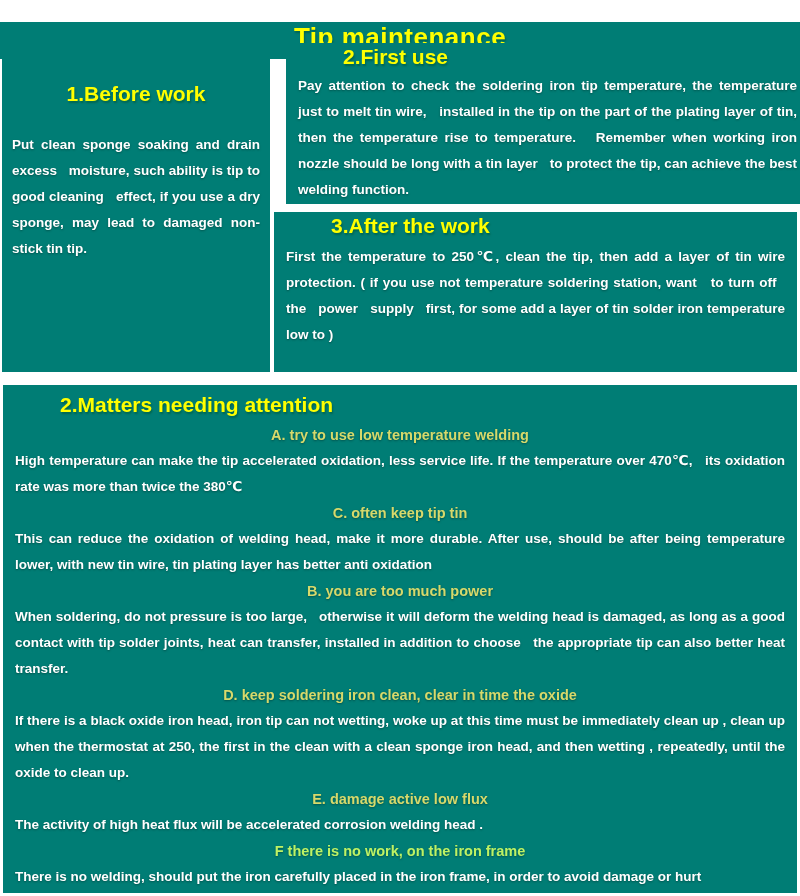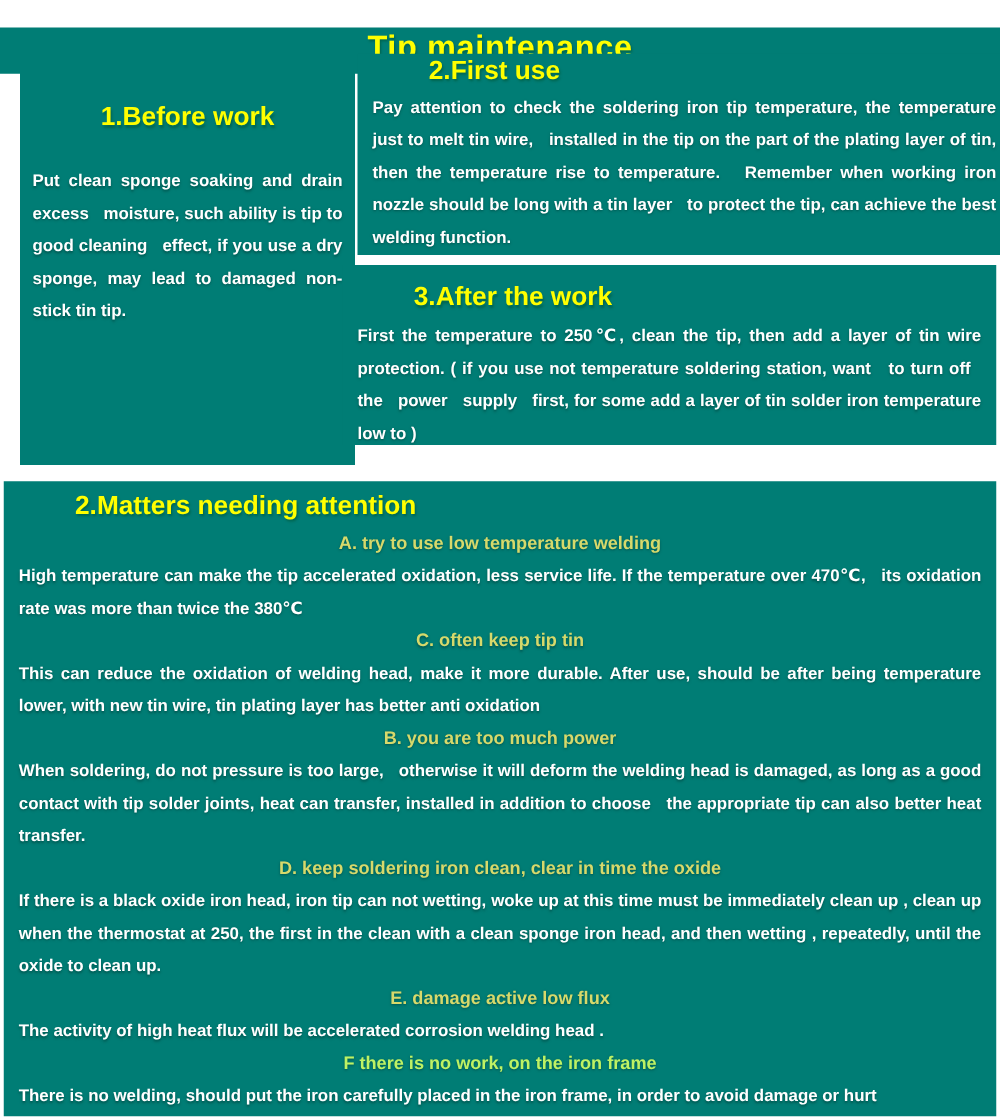--- a/index.html
+++ b/index.html
@@ -19,23 +19,23 @@
   .header-bar {
     left: 0; top: 0; width: 800px; height: 37px;
     display: flex; align-items: flex-start; justify-content: center; margin-top: 22px;
   }
   .page-title {
     color: #ffff00;
     font-size: 26px;
     letter-spacing: 0.5px;
     text-shadow: 1px 2px 2px rgba(0,70,30,0.45);
   }
-  .panel-before { left: 16px;   top: 48px;  width: 268px; height: 324px; padding: 32px 10px 0 10px; }
+  .panel-before { left: 2px;   top: 48px;  width: 268px; height: 324px; padding: 32px 10px 0 10px; }
   .panel-first  { left: 286px; top: 43px;  width: 523px; height: 161px; padding: 0 12px 0 12px; }
-  .panel-after  { left: 274px; top: 212px; width: 523px; height: 144px; padding: 12px 12px 0 12px; }
+  .panel-after  { left: 274px; top: 212px; width: 523px; height: 160px; padding: 0 12px 0 12px; }
   .panel-matters{ left: 3px;  top: 385px; width: 794px; height: 508px; padding: 6px 12px 0 12px; }
   .sec-heading {
     color: #ffff00;
     font-size: 21px;
     line-height: 28px;
     text-shadow: 1px 2px 2px rgba(0,70,30,0.45);
     white-space: nowrap;
   }
   .center { text-align: center; }
   .indent { padding-left: 45px; }

